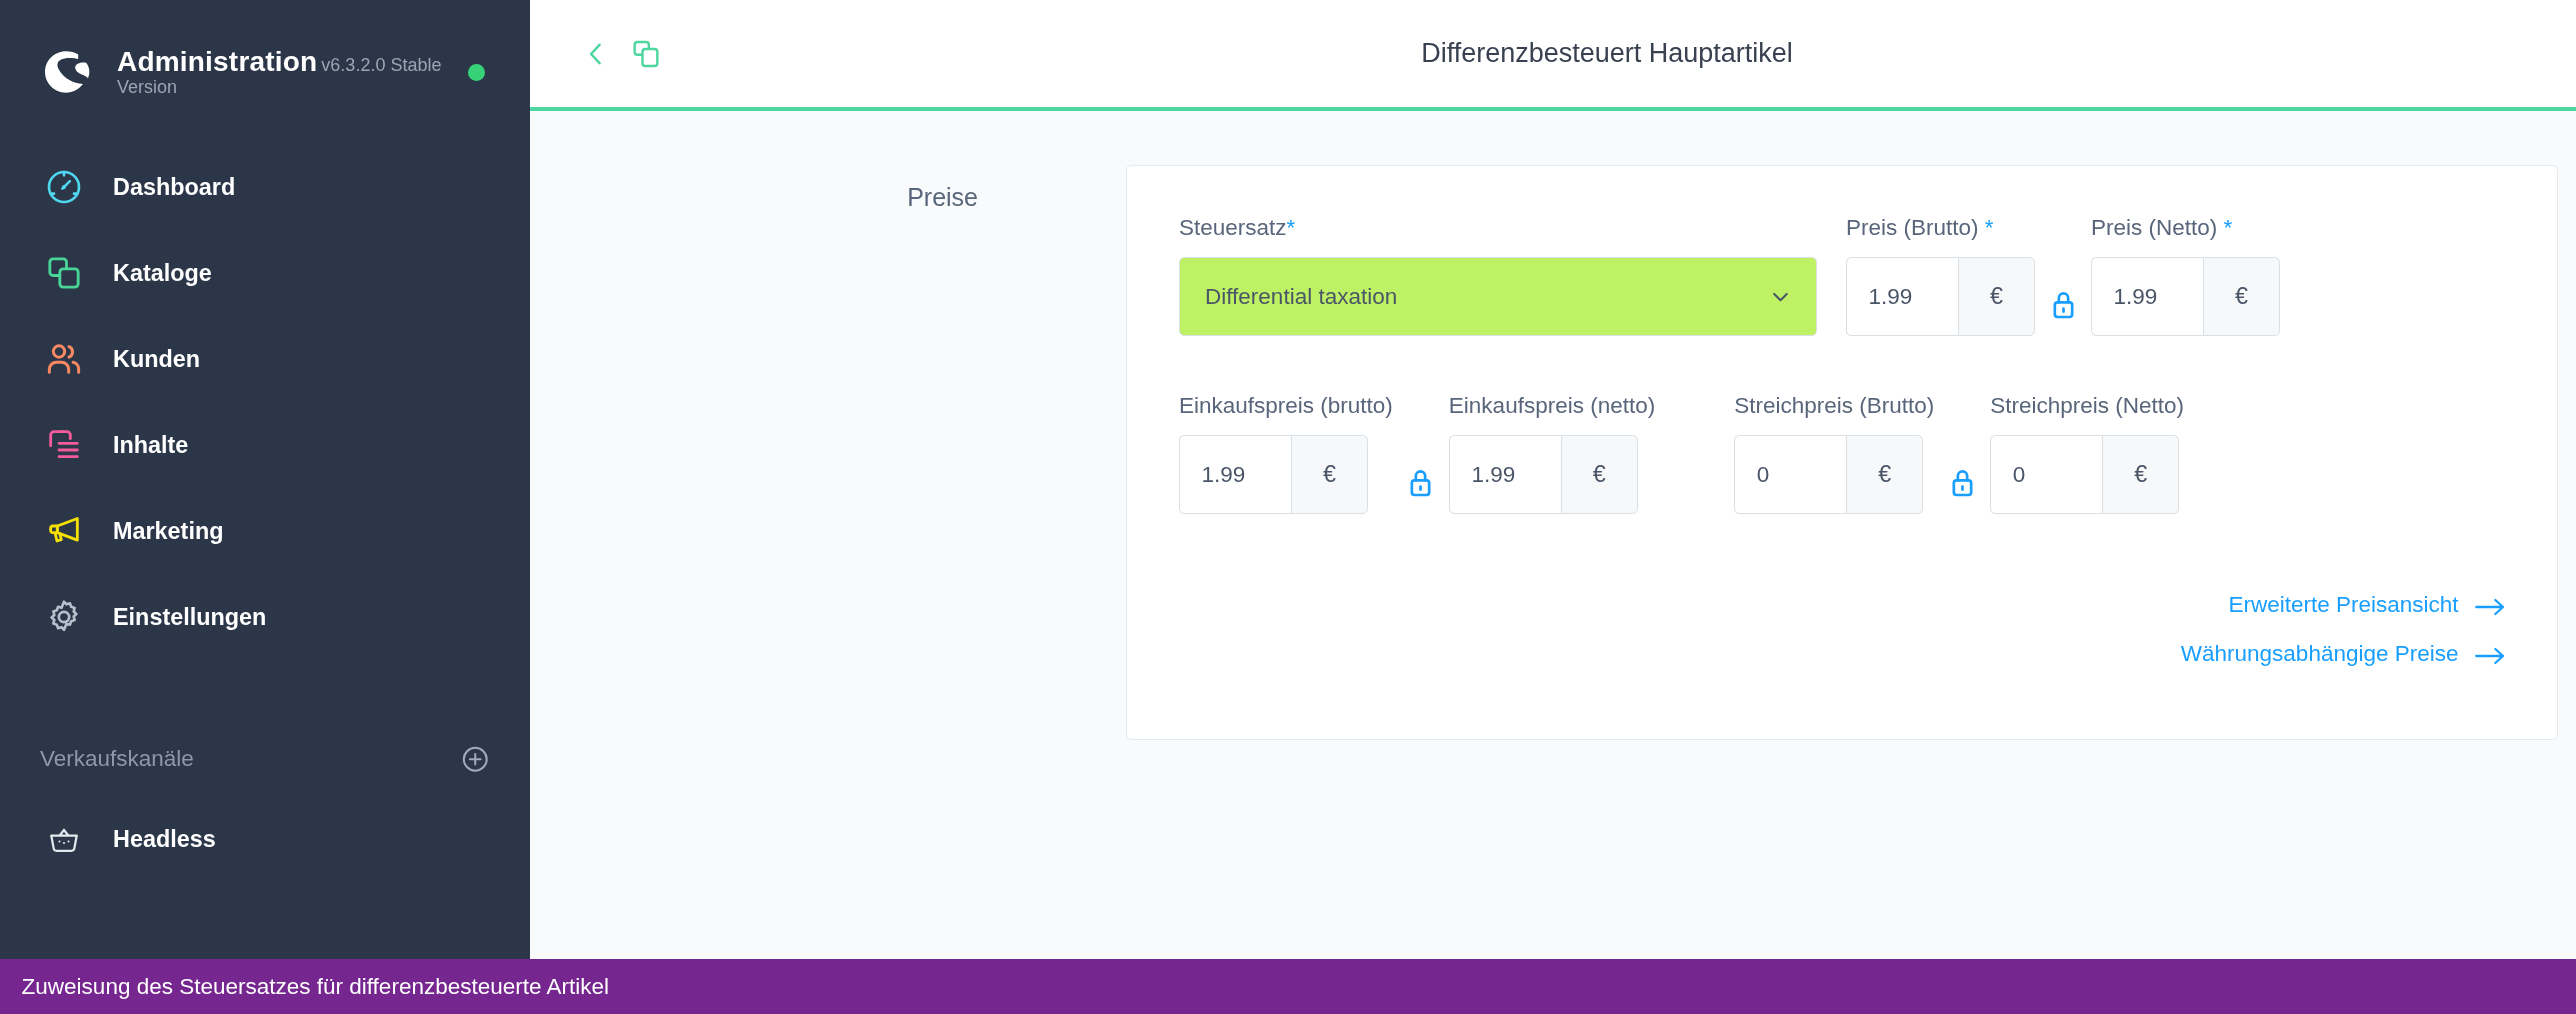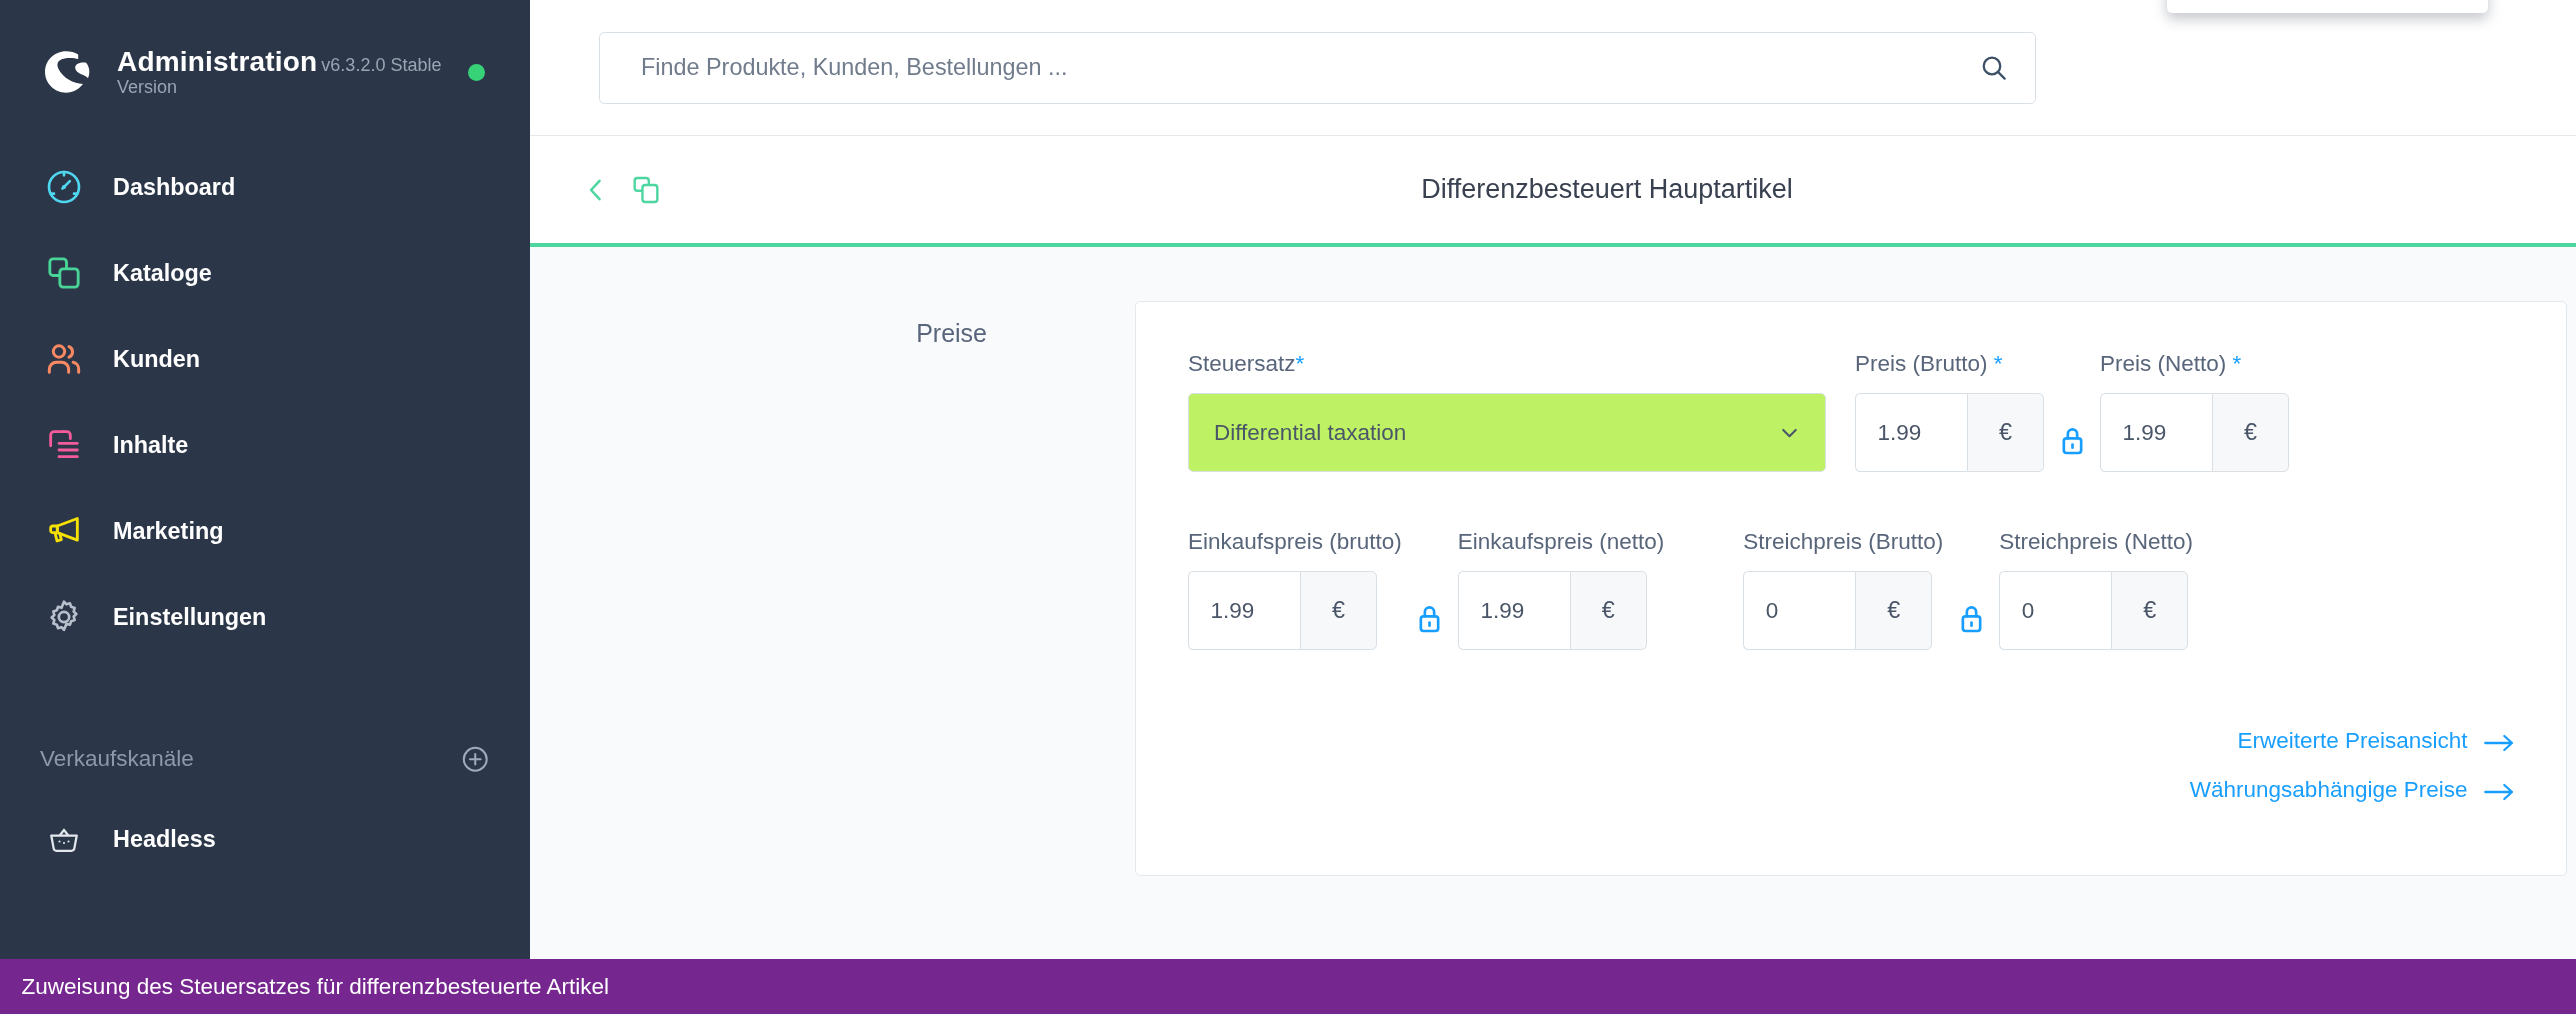--- a/index.html
+++ b/index.html
@@ -126,21 +126,21 @@
     padding: 0 41px; cursor: pointer; height: 72px;
   }
   .btn-save-caret {
     background: #189eff; border: 0; border-left: 0.9px solid #1489e0;
     width: 68px; height: 72px; cursor: pointer;
     display: flex; align-items: center; justify-content: center;
   }
 
   
   .content { flex: 1 1 auto; padding: 54px 0 0 0; overflow: hidden; }
-  .section { display: flex; padding-left: 4px; justify-content: center; }
+  .section { display: flex; padding-left: 4px; }
   .section-title {
     width: 545px; flex: 0 0 545px;
     text-align: right; padding-right: 101px;
     font-size: 25px; color: #58657a;
     padding-top: 18px;
   }
   .card {
     flex: 0 0 1432px; width: 1432px;
     background: #fff; border: 0.9px solid #e2e8ee; border-radius: 5.4px;
     padding: 49px 52px 52px 52px;
@@ -311,32 +311,20 @@
           <circle cx="15" cy="13" r=".7" fill="#e3e8ee" stroke="none"></circle>
         </svg>
       </span>
       <span class="nav-label">Headless</span>
     </div>
 
   </aside>
 
   <section id="main">
 
-    <div class="searchrow">
-      <div class="top-popover"></div>
-      <div class="searchbox">
-        <input type="text" placeholder="Finde Produkte, Kunden, Bestellungen ..." style="">
-        <span class="search-ico">
-          <svg width="32" height="32" viewBox="0 0 24 24" fill="none" stroke="#3c5068" stroke-width="1.7" stroke-linecap="round">
-            <circle cx="10.5" cy="10.5" r="6.2"></circle>
-              <path d="M15.3 15.3 20 20"></path>
-          </svg>
-        </span>
-      </div>
-    </div>
 
     <div class="toolbar">
       <span class="tb-back">
         <svg width="34" height="34" viewBox="0 0 24 24" fill="none" stroke="#4dd6a0" stroke-width="1.8" stroke-linecap="round" stroke-linejoin="round">
           <path d="M14.5 5.5 8.5 12l6 6.5"></path>
         </svg>
       </span>
       <span class="tb-dup">
         <svg width="34" height="34" viewBox="0 0 24 24" fill="none" stroke="#4dd6a0" stroke-width="1.7">
           <rect x="4" y="3.5" width="10" height="9" rx="2"></rect>

